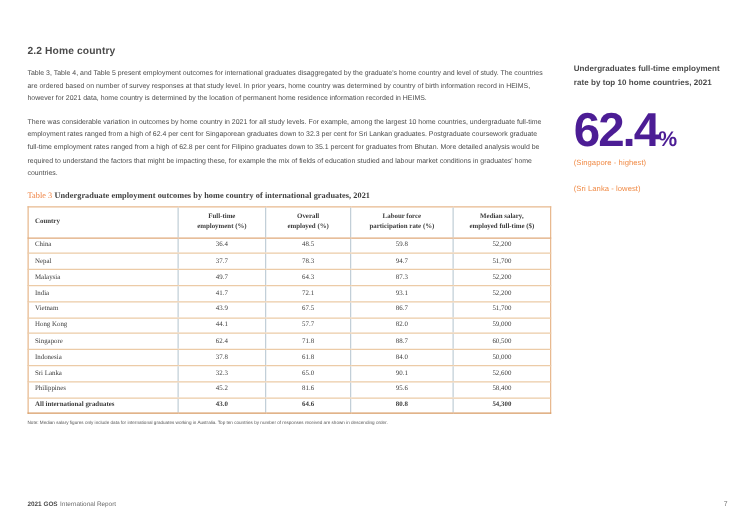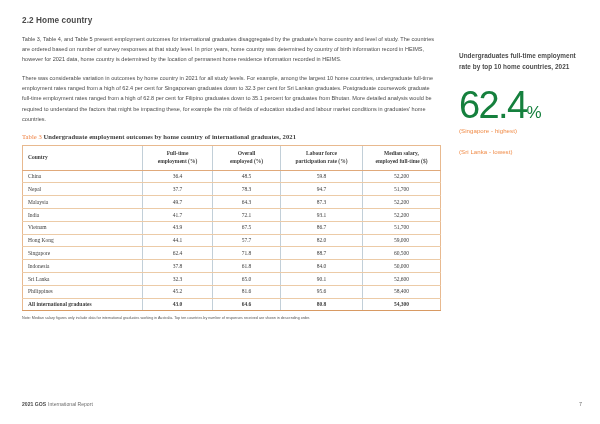--- a/index.html
+++ b/index.html
@@ -21,21 +21,21 @@
     width: 600px;
     height: 424px;
     box-sizing: border-box;
     padding: 0;
   }
 
   
   .main-col {
     position: absolute;
     left: 22px;
-    top: 16px;
+    top: 36px;
     width: 418px;
   }
 
   .section-heading {
     font-size: 8.2px;
     font-weight: bold;
     color: #4a4a4a;
     letter-spacing: 0.1px;
     margin: 0 0 9px 0;
   }
@@ -137,22 +137,22 @@
   .side-head {
     font-size: 6.4px;
     font-weight: bold;
     color: #4a4a4a;
     line-height: 1.72;
     letter-spacing: 0.05px;
     margin-bottom: 16px;
   }
   .stat-block { margin-bottom: 14px; }
   .stat-value {
-    color: #15803d;
-    font-weight: normal;
+    color: #4c1d95;
+    font-weight: bold;
     font-size: 38px;
     line-height: 0.92;
     letter-spacing: -1.6px;
     white-space: nowrap;
   }
   .stat-value .pct {
     font-size: 17px;
     letter-spacing: -0.5px;
     vertical-align: baseline;
   }

